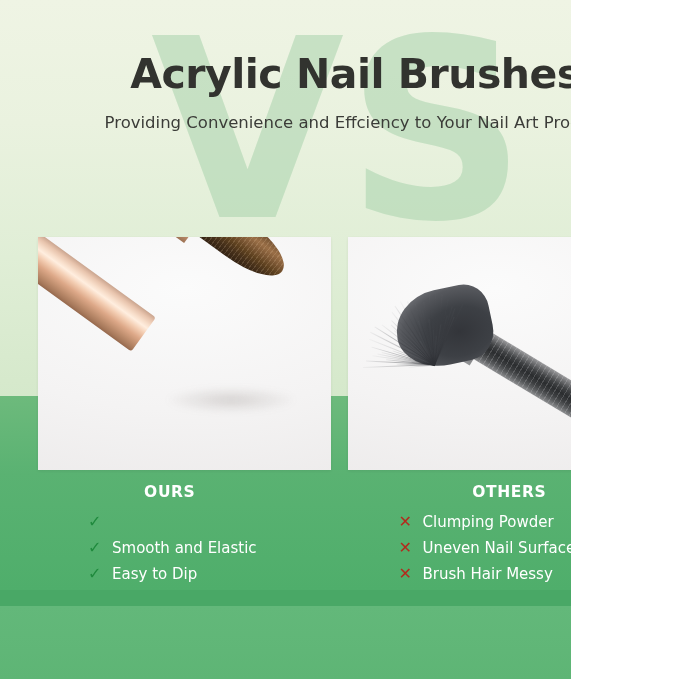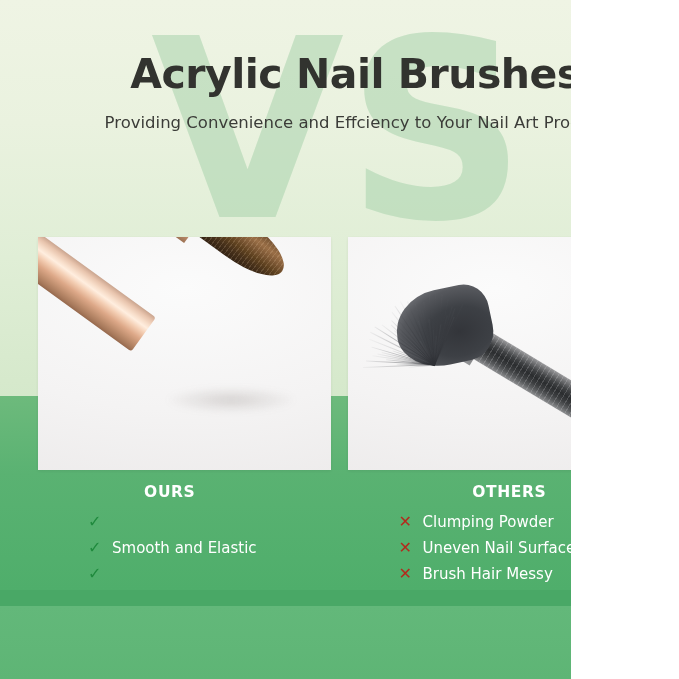--- a/index.html
+++ b/index.html
@@ -410,20 +410,21 @@
       <ul>
         <li>
           <span class="mark mark-check">✓</span>
         </li>
         <li>
           <span class="mark mark-check">✓</span>
           <span class="item-text">Smooth and Elastic</span>
         </li>
         <li>
           <span class="mark mark-check">✓</span>
+          <span class="item-text">Easy to Dip</span>
         </li>
       </ul>
     </div>
 
     <div class="col" id="col-others">
       <div class="col-heading">OTHERS</div>
       <ul>
         <li>
           <span class="mark mark-cross">✕</span>
           <span class="item-text">Clumping Powder</span>

